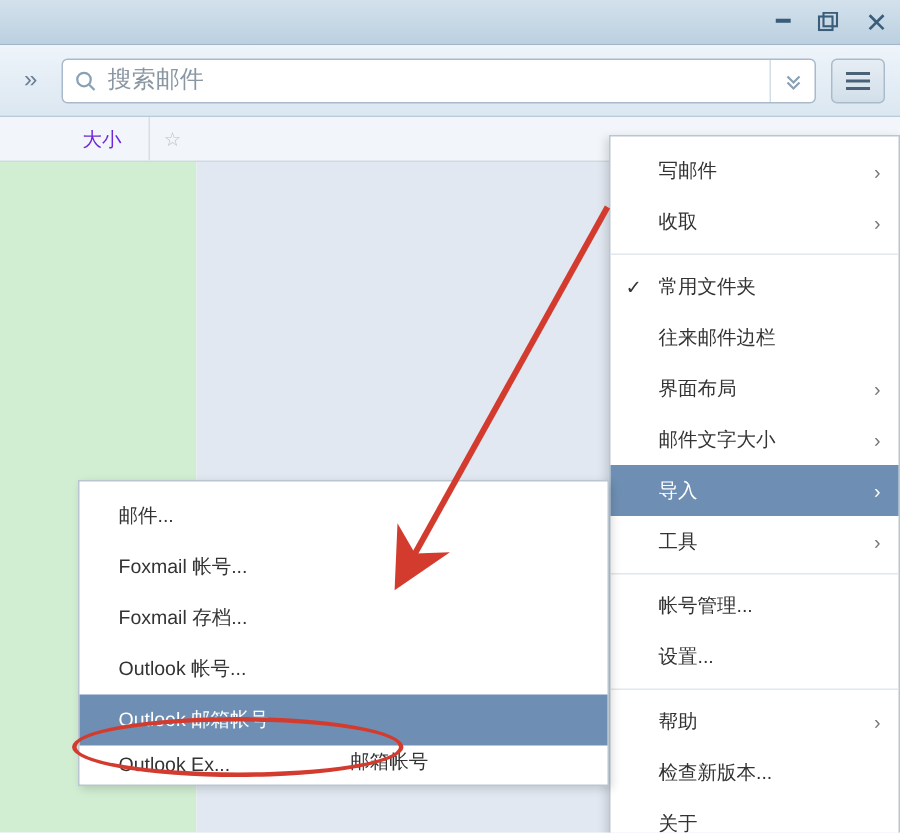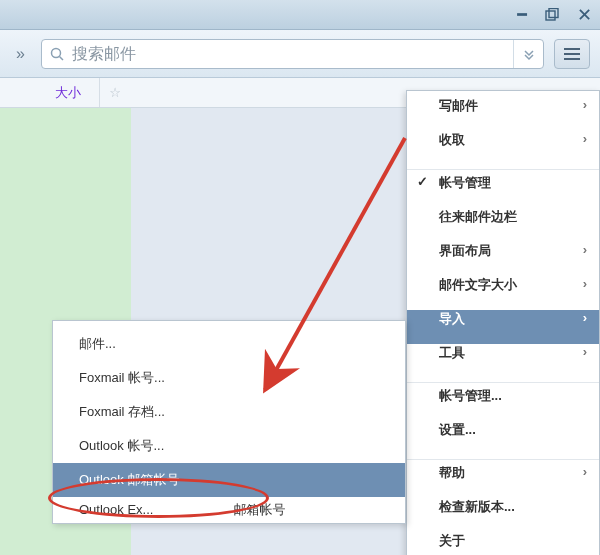--- a/index.html
+++ b/index.html
@@ -25,21 +25,21 @@
   .colhdr .sizehdr { width:100px; padding-left:55px; color:#6d28d9; border-right:1px solid #d6dee6; height:100%; display:flex; align-items:center; }
   .colhdr .starhdr { width:30px; display:flex; align-items:center; justify-content:center; color:#b8c2cc; }
 
   
   .bodyarea { position:absolute; top:108px; left:0; right:0; bottom:0; display:flex; }
   .listpane { width:131px; background:#d1edd2; }
   .readpane { flex:1; background:#e1e8f1; }
 
   
   .menu { position:absolute; top:90px; right:0; width:194px; background:#fff; border:1px solid #b9c5d0; box-shadow:-2px 2px 6px rgba(0,0,0,0.15); padding:6px 0; }
-  .menu .item { display:flex; height:34px; padding:0 12px 0 32px; color:#333; position:relative;font-weight:bold; }
+  .menu .item { display:flex; align-items:center; height:34px; padding:0 12px 0 32px; color:#333; position:relative; }
   .menu .item .chk { position:absolute; left:10px; color:#333; }
   .menu .item .arrow { margin-left:auto; color:#777; }
   .menu .sep { height:1px; background:#e2e7ec; margin:4px 0; }
   .menu .item.hl { background:#6e8fb3; color:#fff; }
   .menu .item.hl .arrow { color:#fff; }
 
   
   .submenu { position:absolute; top:320px; left:52px; width:354px; background:#fff; border:1px solid #b9c5d0; box-shadow:2px 2px 6px rgba(0,0,0,0.15); padding:6px 0; }
   .submenu .item { display:flex; align-items:center; height:34px; padding:0 14px 0 26px; color:#333; }
   .submenu .item.hl { background:#6e8fb3; color:#fff; }
@@ -107,21 +107,21 @@
     <span>写邮件</span>
     <span class="arrow">›</span>
   </div>
   <div class="item">
     <span>收取</span>
     <span class="arrow">›</span>
   </div>
   <div class="sep"></div>
   <div class="item">
     <span class="chk">✓</span>
-    <span>帐号管理</span>
+    <span>常用文件夹</span>
   </div>
   <div class="item">
     <span>往来邮件边栏</span>
   </div>
   <div class="item">
     <span>界面布局</span>
     <span class="arrow">›</span>
   </div>
   <div class="item">
     <span>邮件文字大小</span>
@@ -164,21 +164,21 @@
   </div>
   <div class="item">
     <span>Foxmail 存档...</span>
   </div>
   <div class="item">
     <span>Outlook 帐号...</span>
   </div>
   <div class="item hl">
     <span>Outlook 邮箱帐号</span>
   </div>
-  <div class="item" style="height:20px; overflow:hidden; align-items:center; padding-top:5px;">
+  <div class="item" style="height:20px; overflow:hidden; align-items:flex-end; padding-top:5px;">
     <span>Outlook Ex...</span>
     <span style="margin-left:80px;">邮箱帐号</span>
   </div>
 </div>
 
 <svg class="redarrow" style="left:240px; top:130px;" width="180" height="290">
   <defs>
     <marker id="ah" markerWidth="12" markerHeight="12" refX="9" refY="5" orient="auto">
       <path d="M0,0 L10,5 L0,10 L3,5 Z" fill="#d43b2f"></path>
     </marker>

